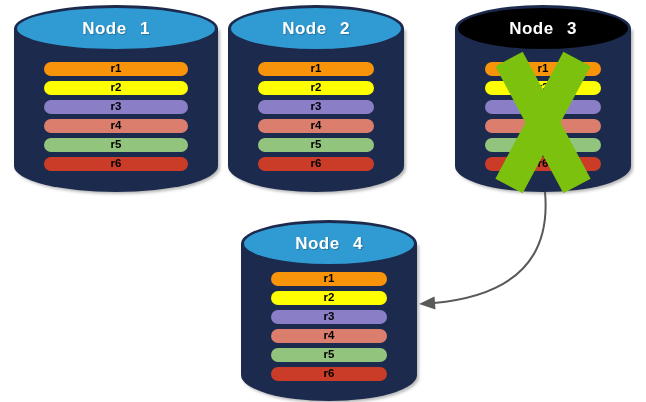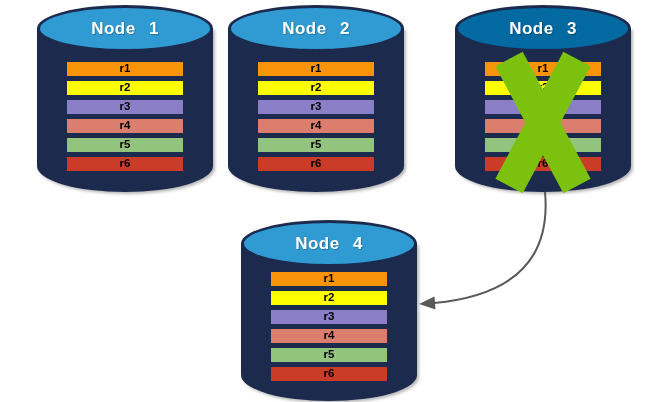--- a/index.html
+++ b/index.html
@@ -43,42 +43,42 @@
   .rows {
     position: absolute;
     left: 30px; right: 30px;
     top: 57px;
     z-index: 3;
   }
   .node-bottom .rows { top: 52px; }
   .row {
     height: 14px;
     margin-bottom: 5px;
-    border-radius: 0;
+    border-radius: 7px;
     display: flex;
     align-items: center;
     justify-content: center;
     color: #000000;
     font-weight: bold;
     font-size: 11.5px;
     line-height: 1;
   }
   #overlay {
     position: absolute;
     left: 0; top: 0;
     z-index: 10;
     pointer-events: none;
   }
 </style>
 </head>
 <body>
 
 <div id="canvas">
 
-  <div class="node" style="left:37px; top:5px;">
+  <div class="node" style="left:14px; top:5px;padding-left:28px;">
     <div class="cyl-body" style="background-color: rgb(27, 42, 77);"></div>
     <div class="cyl-top" style="background-color: rgb(48, 155, 211); border-color: rgb(27, 42, 77);">
       <span class="node-label">Node 1</span>
     </div>
     <div class="rows">
       <div class="row" style="background-color: rgb(248, 148, 10);">r1</div>
       <div class="row" style="background-color: rgb(255, 255, 0);">r2</div>
       <div class="row" style="background-color: rgb(138, 126, 198);">r3</div>
       <div class="row" style="background-color: rgb(220, 126, 109);">r4</div>
       <div class="row" style="background-color: rgb(147, 196, 125);">r5</div>
@@ -96,21 +96,21 @@
       <div class="row" style="background-color: rgb(255, 255, 0);">r2</div>
       <div class="row" style="background-color: rgb(138, 126, 198);">r3</div>
       <div class="row" style="background-color: rgb(220, 126, 109);">r4</div>
       <div class="row" style="background-color: rgb(147, 196, 125);">r5</div>
       <div class="row" style="background-color: rgb(202, 60, 40);">r6</div>
     </div>
   </div>
 
   <div class="node" style="left:455px; top:5px;">
     <div class="cyl-body" style="background-color: rgb(27, 42, 77);"></div>
-    <div class="cyl-top" style="background-color: #0369a1; border-color: rgb(27, 42, 77);">
+    <div class="cyl-top" style="background-color: #000000; border-color: rgb(27, 42, 77);">
       <span class="node-label">Node 3</span>
     </div>
     <div class="rows">
       <div class="row" style="background-color: rgb(248, 148, 10);">r1</div>
       <div class="row" style="background-color: rgb(255, 255, 0);">r2</div>
       <div class="row" style="background-color: rgb(138, 126, 198);">r3</div>
       <div class="row" style="background-color: rgb(220, 126, 109);">r4</div>
       <div class="row" style="background-color: rgb(147, 196, 125);">r5</div>
       <div class="row" style="background-color: rgb(202, 60, 40);">r6</div>
     </div>

